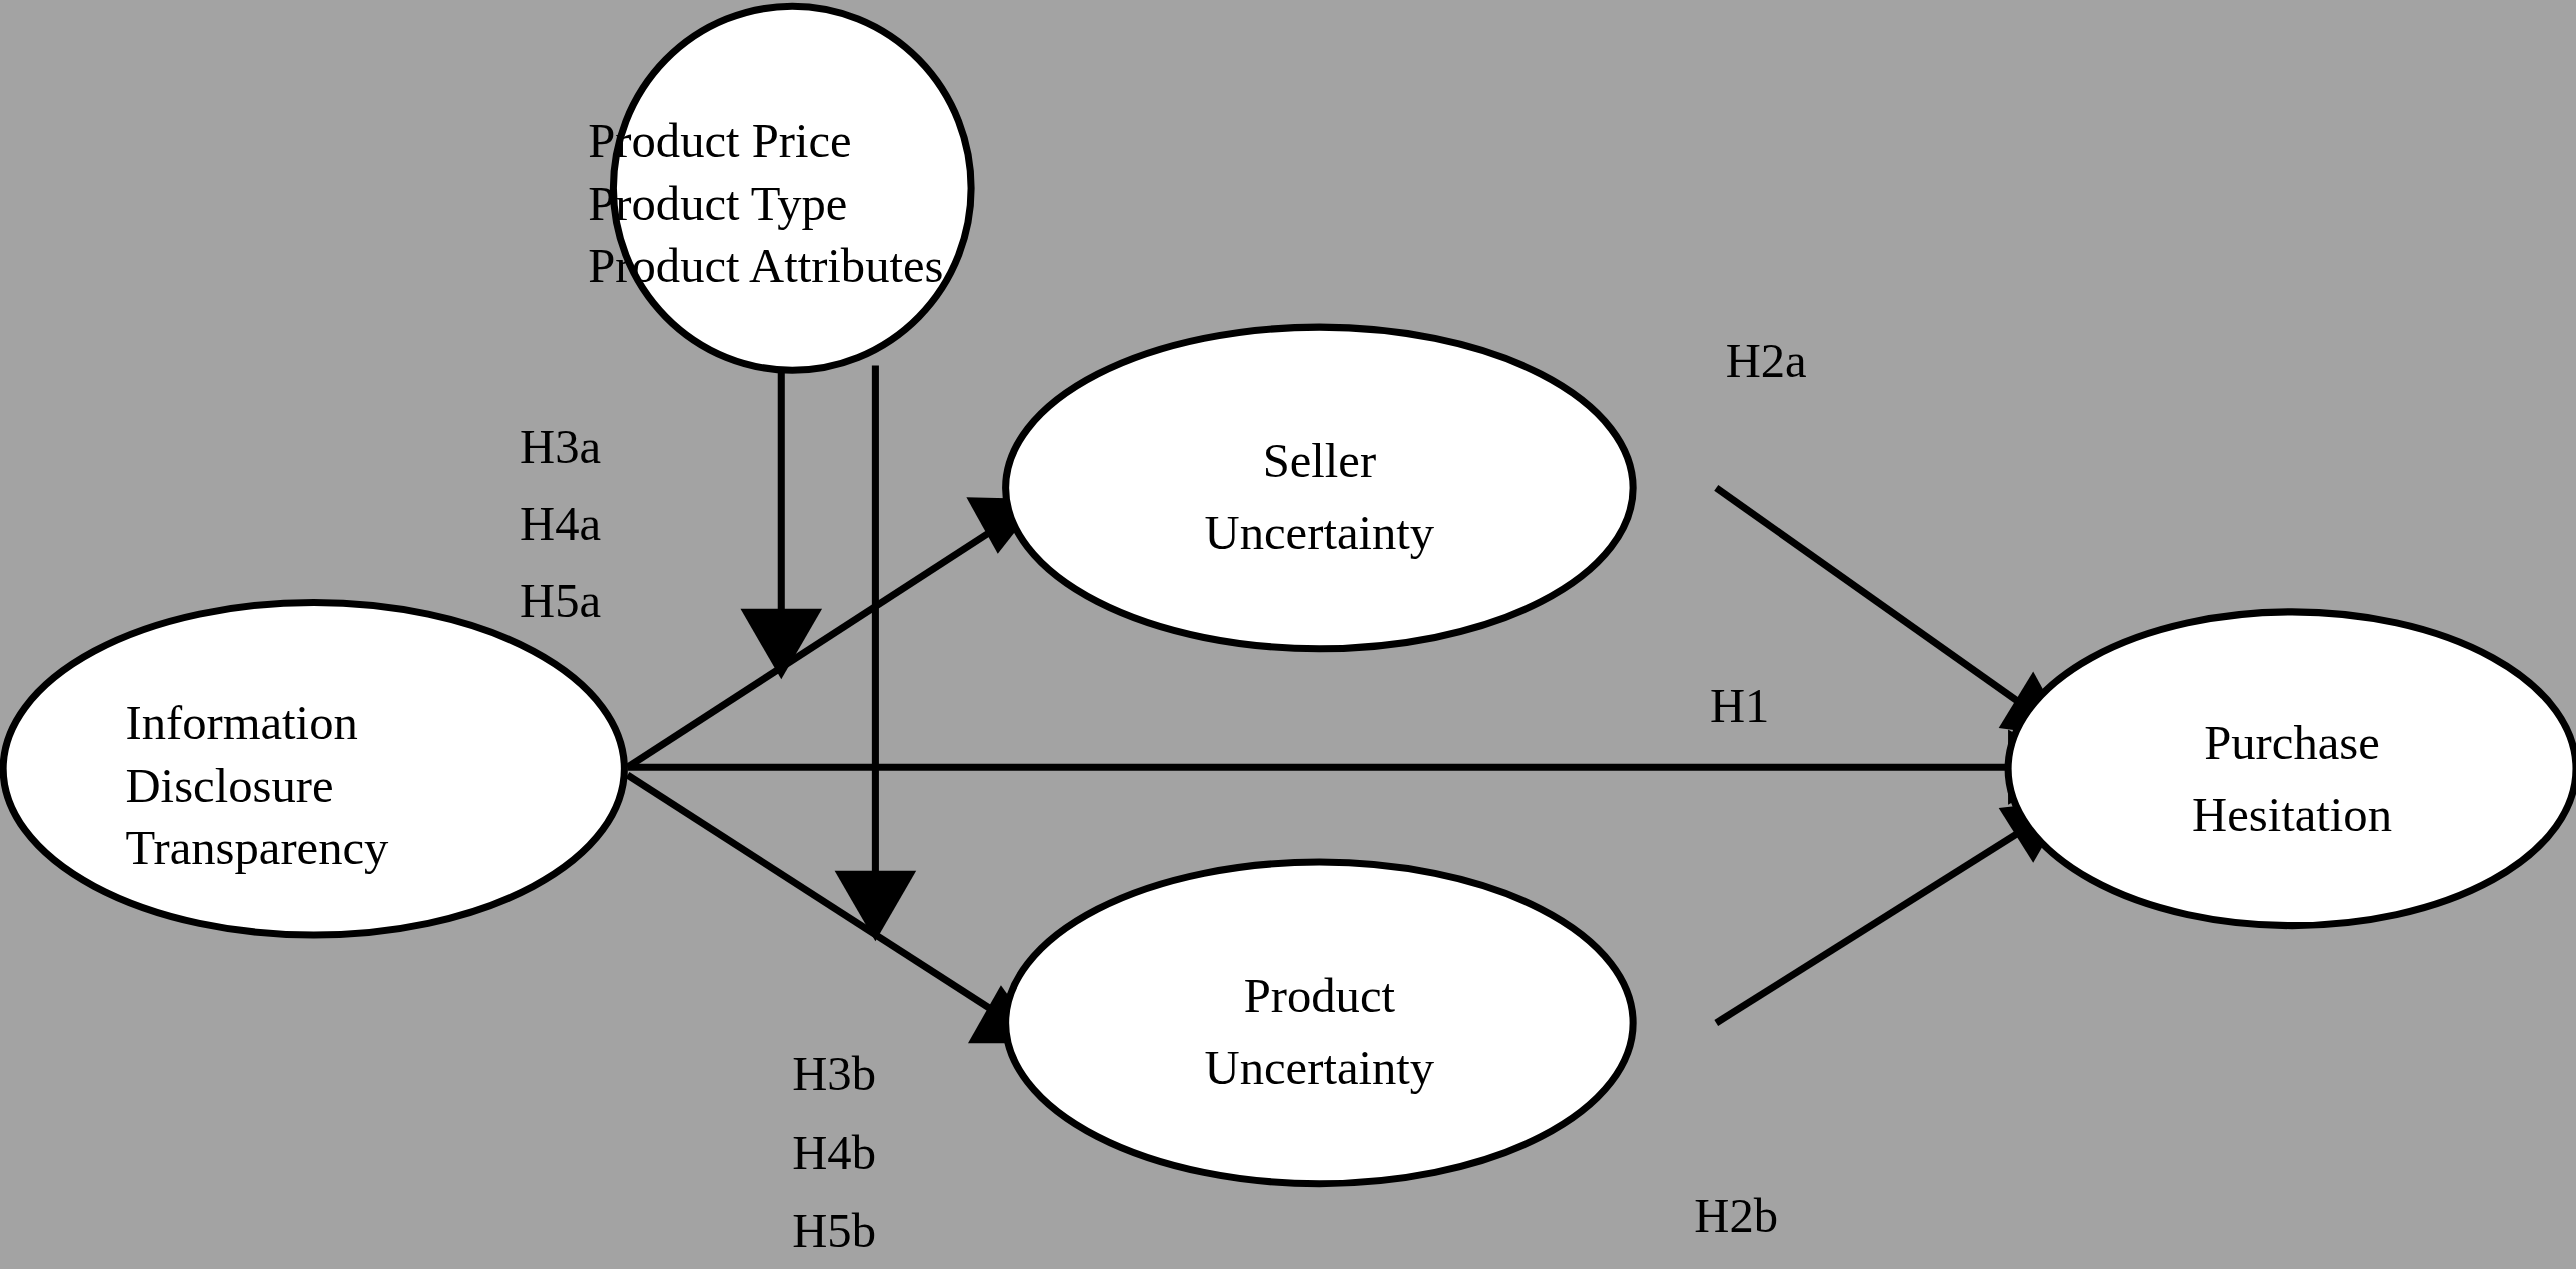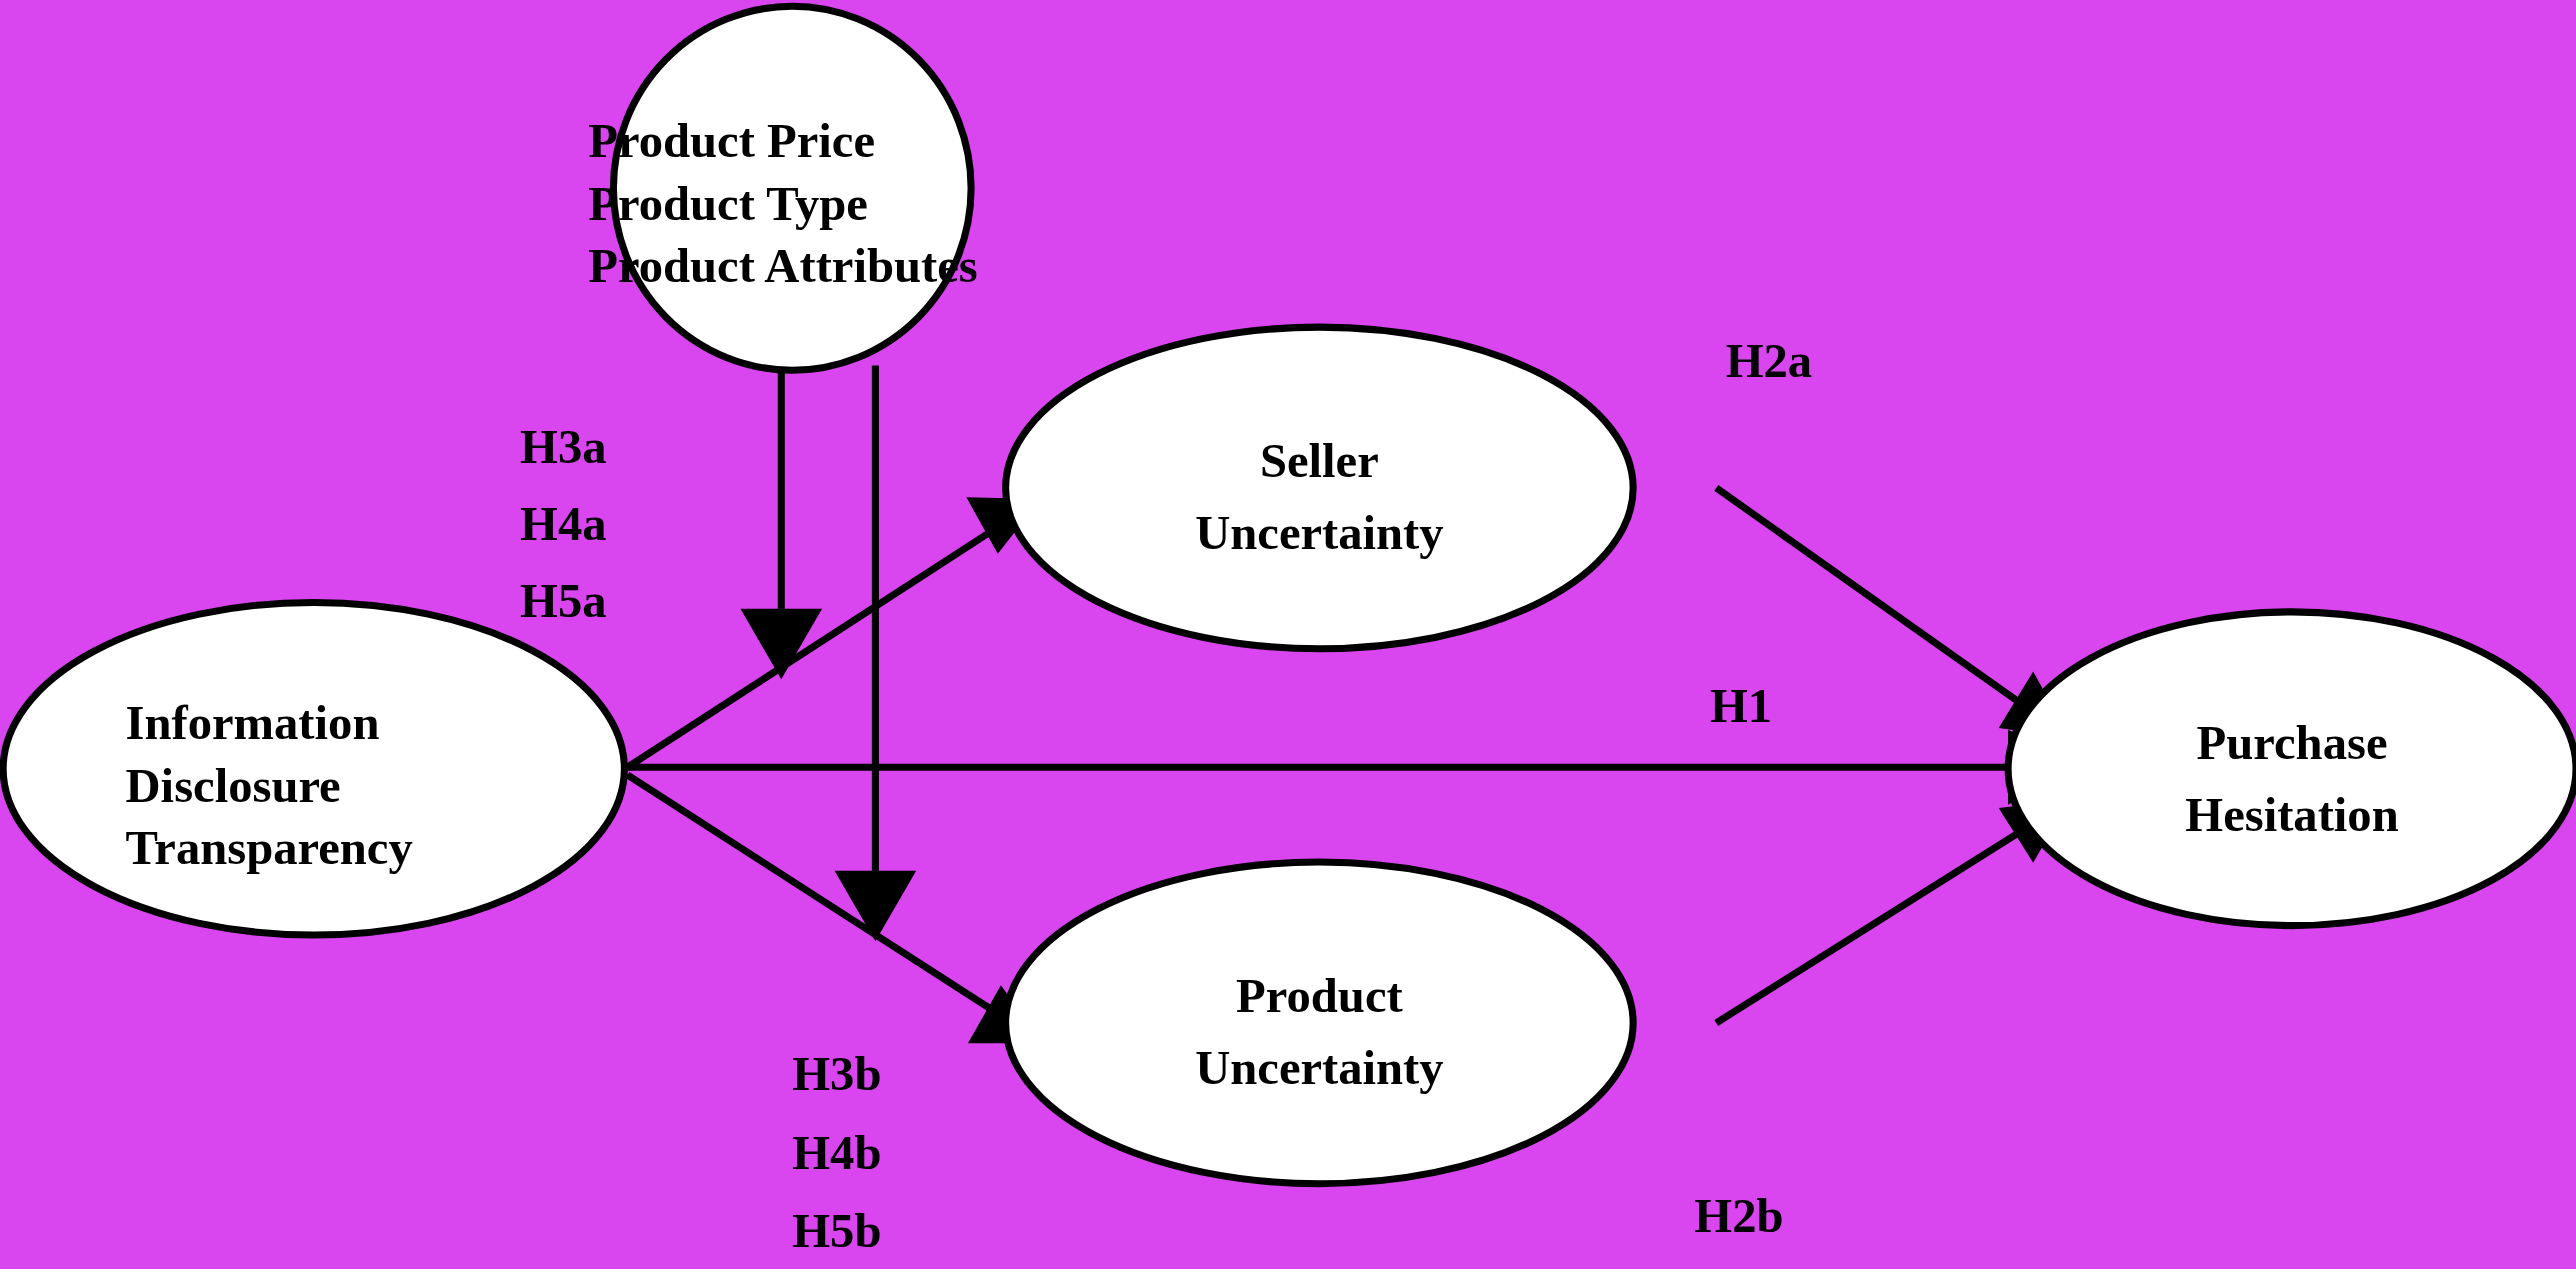--- a/index.html
+++ b/index.html
@@ -8,23 +8,22 @@
     padding: 0;
     background: #ffffff;
   }
   body {
     font-family: "Liberation Serif", "DejaVu Serif", serif;
   }
   #diagram-root {
     position: relative;
     width: 2576px;
     height: 1270px;
-    background: #d946ef;
+    background: #a3a3a3;
     overflow: hidden;
-    font-weight: bold;
   }
   #model-svg {
     display: block;
     width: 2576px;
     height: 1270px;
   }
   .node-ellipse {
     fill: #ffffff;
     stroke: #000000;
     stroke-width: 9;

